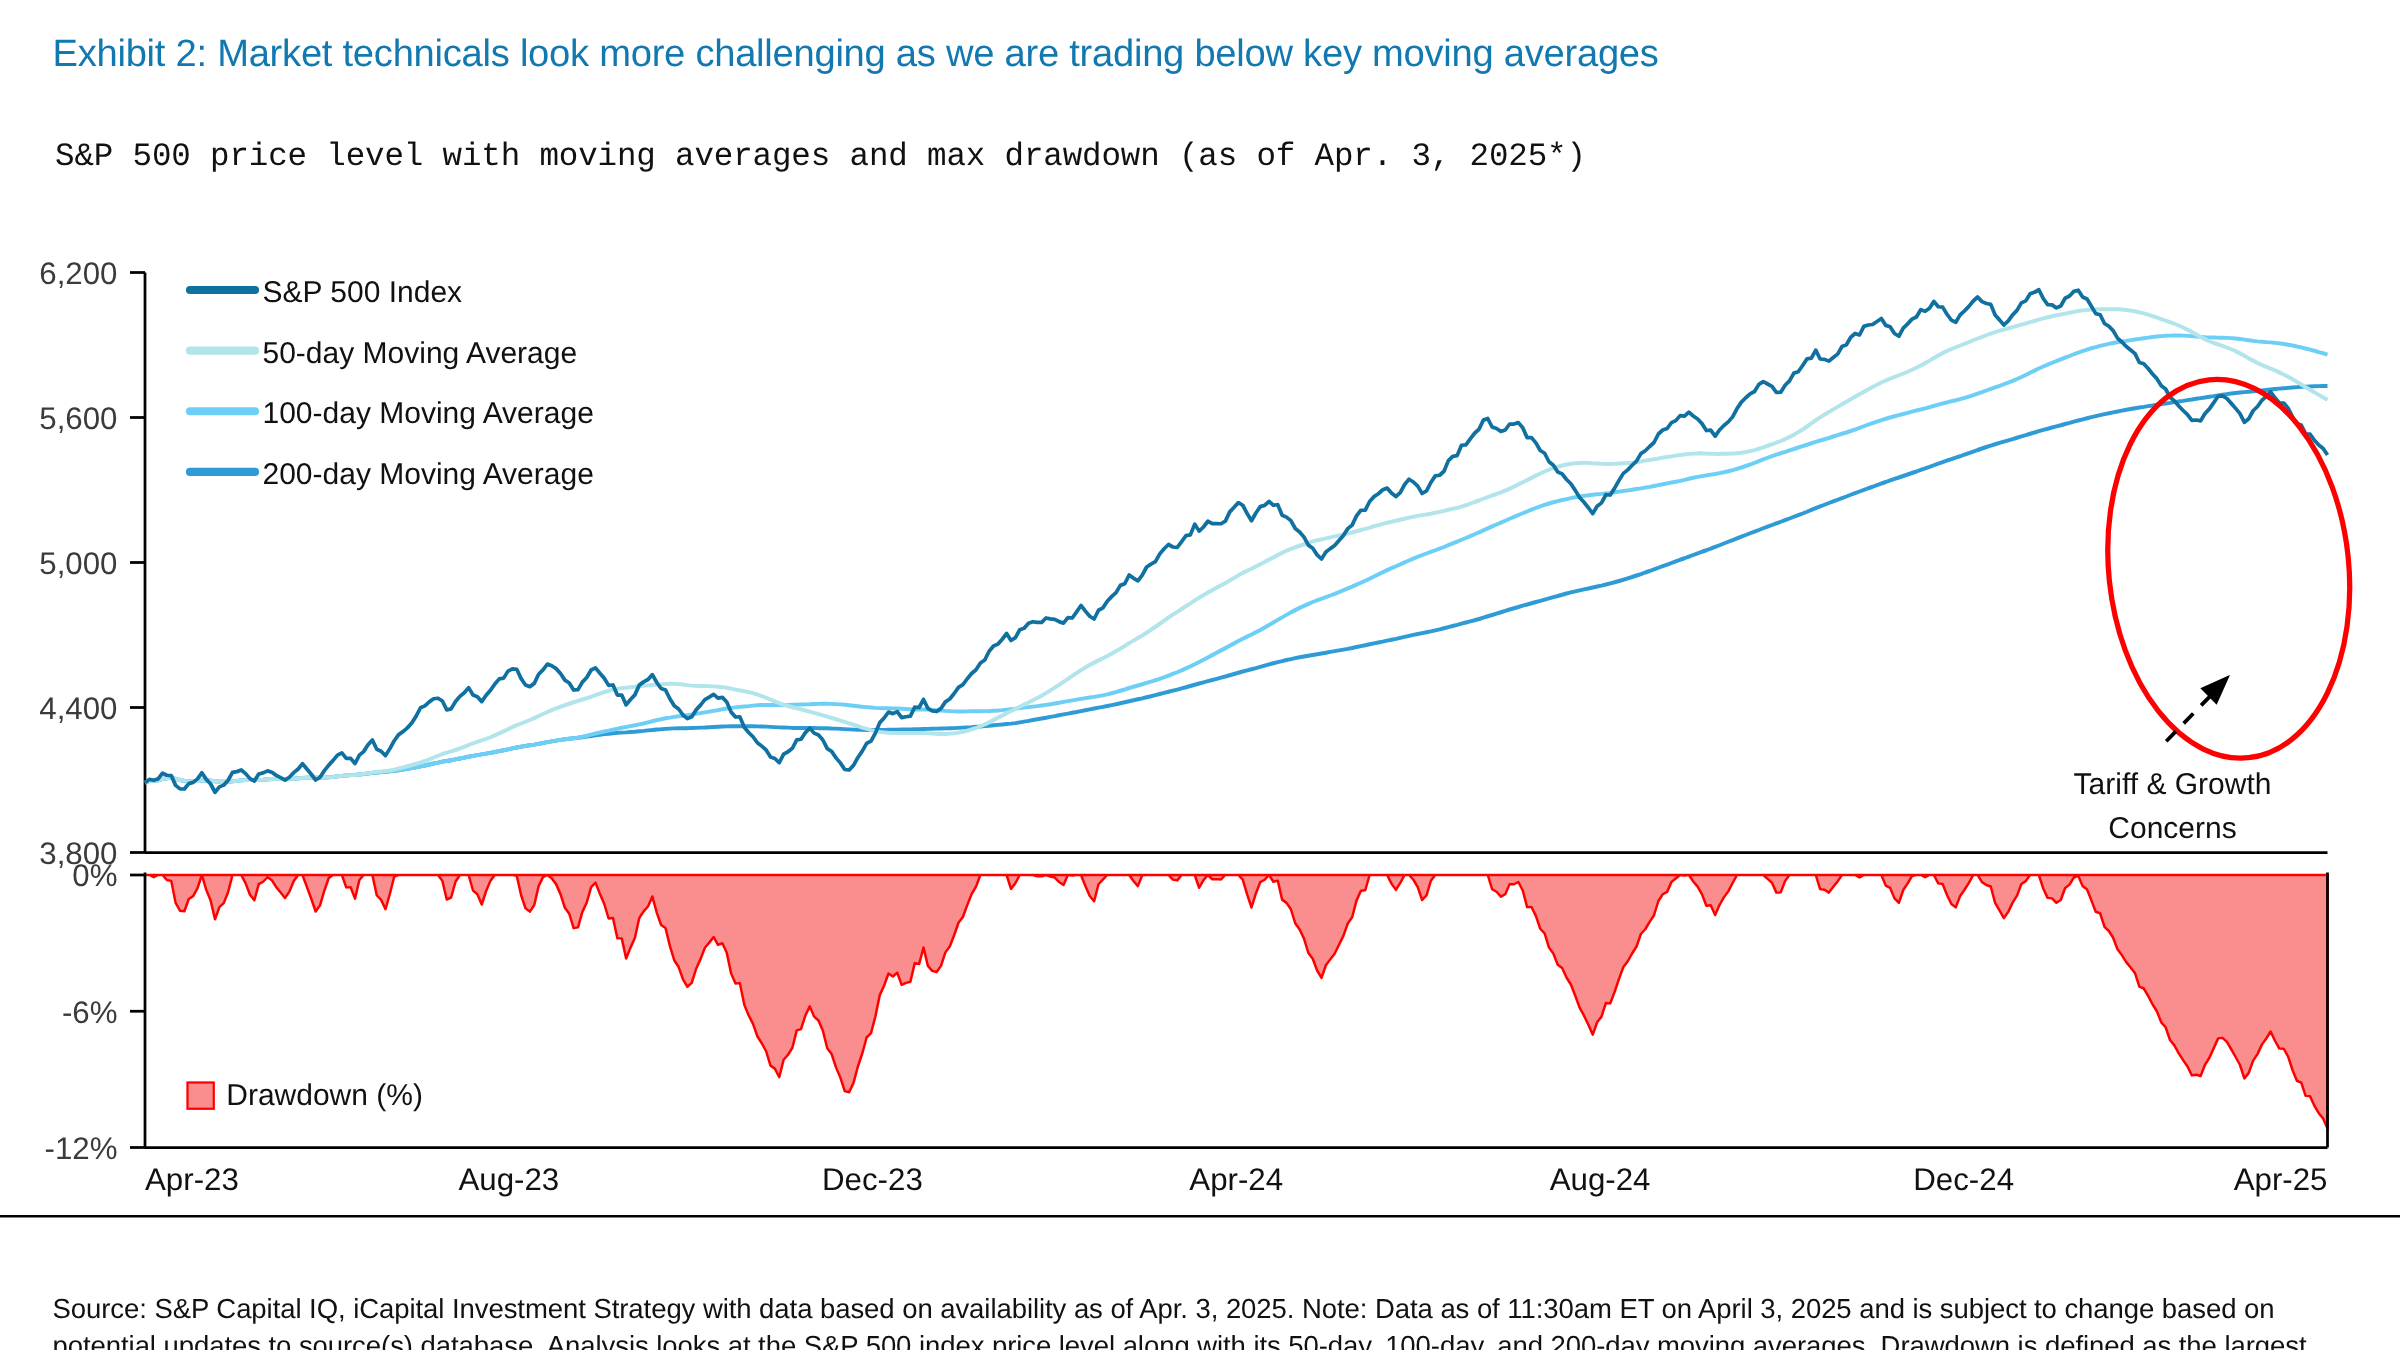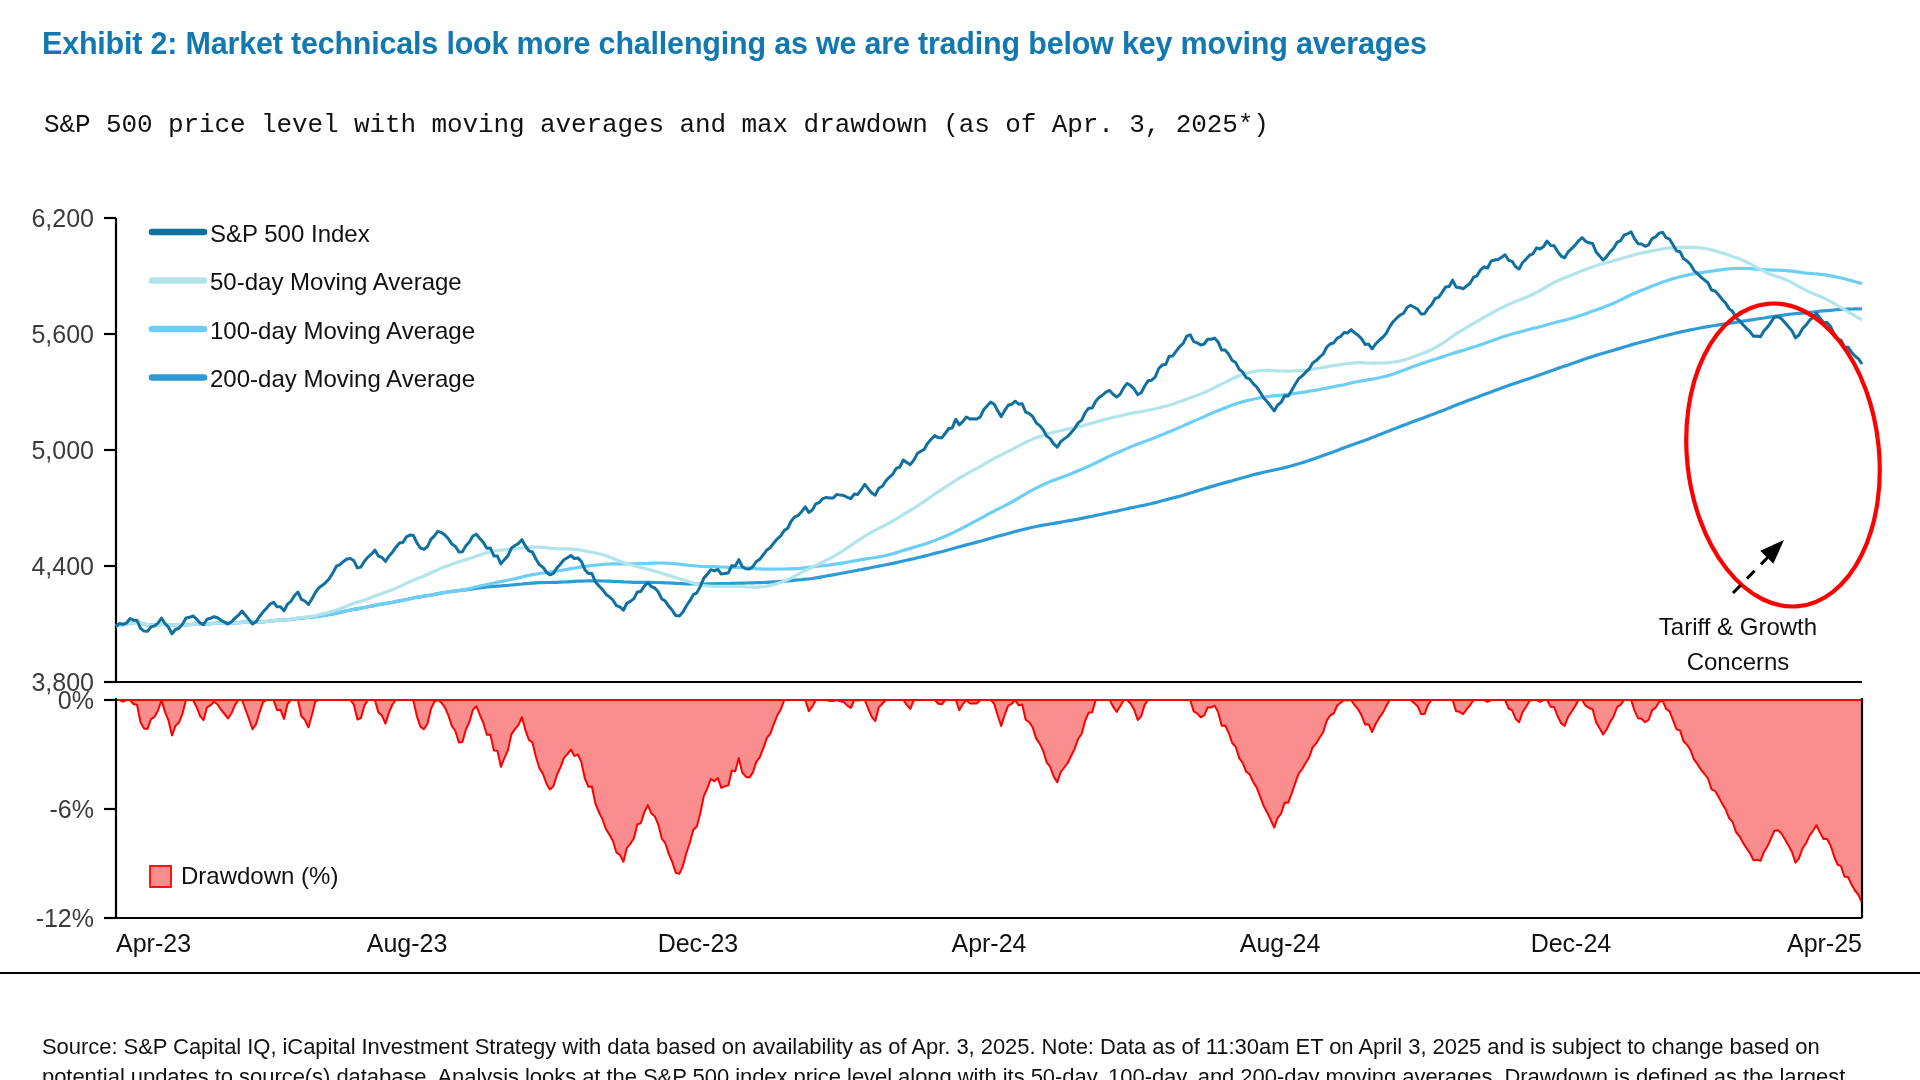--- a/index.html
+++ b/index.html
@@ -19,21 +19,21 @@
     position: absolute;
     left: 0; top: 0;
     width: 1920px;
     height: 1080px;
   }
   .exhibit-title {
     position: absolute;
     left: 42px;
     top: 26px;
     font-size: 30.5px;
-    font-weight: bold;
+    font-weight: normal;
     color: #1279b0;
     letter-spacing: -0.2px;
     white-space: nowrap;
   }
   .exhibit-subtitle {
     position: absolute;
     left: 44px;
     top: 110px;
     font-size: 26px;
     font-weight: normal;

